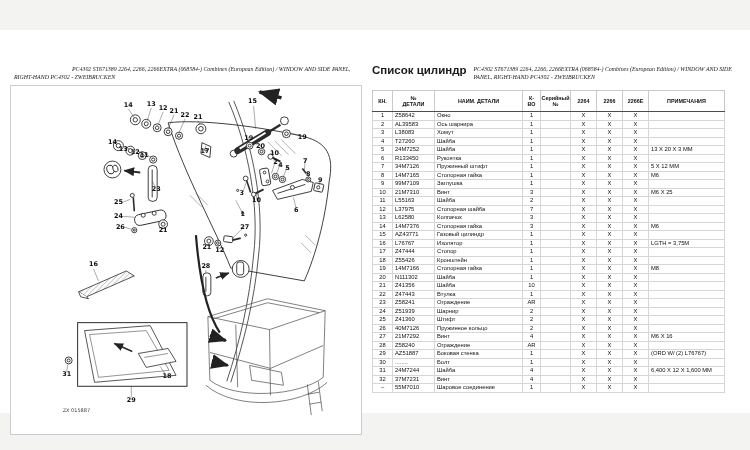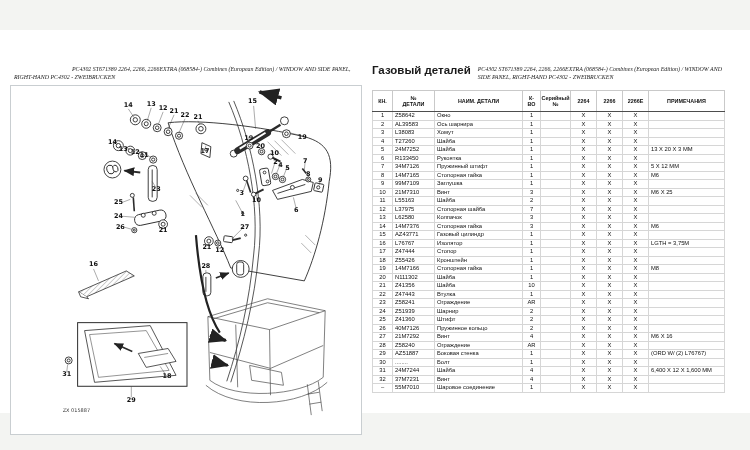--- a/index.html
+++ b/index.html
@@ -318,21 +318,21 @@
           <text x="56" y="292">31</text>
           <text x="157" y="294">18</text>
           <text x="121" y="318">29</text>
         </g>
 
       <text x="52" y="328" class="lbl" font-size="5" fill="#333" text-anchor="start">ZX 015887</text>
     </svg>
   </div>
 
   <div class="right-header">
-    <div class="right-title">Газовый деталей</div>
+    <div class="right-title">Список цилиндр</div>
     <div class="right-subtitle">PC4302 ST671389 2264, 2266, 2266EXTRA (068584-) Combines (European Edition) / WINDOW AND SIDE PANEL, RIGHT-HAND PC4302 - ZWEIBRUCKEN</div>
   </div>
 
   <table class="parts-table">
     <colgroup>
       <col style="width:20px">
         <col style="width:42px">
         <col style="width:88px">
       <col style="width:18px">
         <col style="width:30px">

